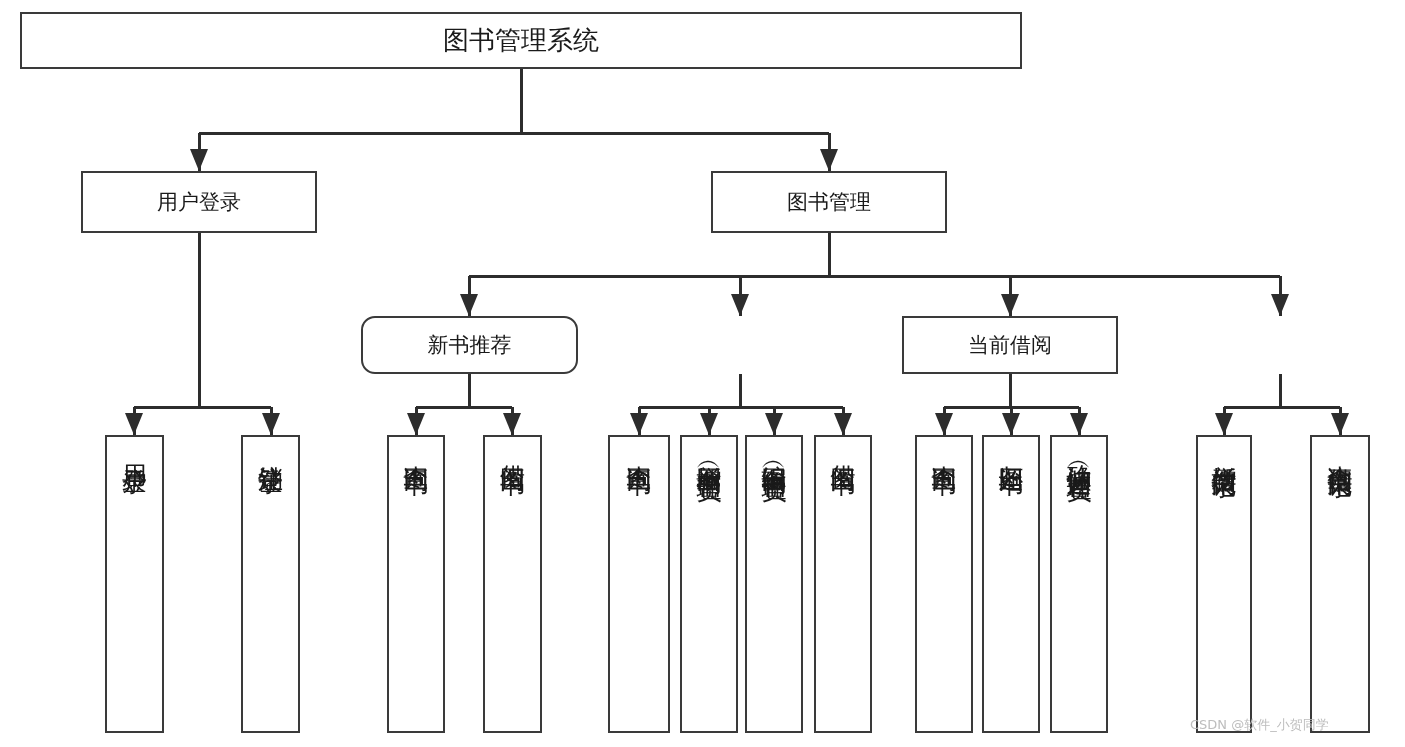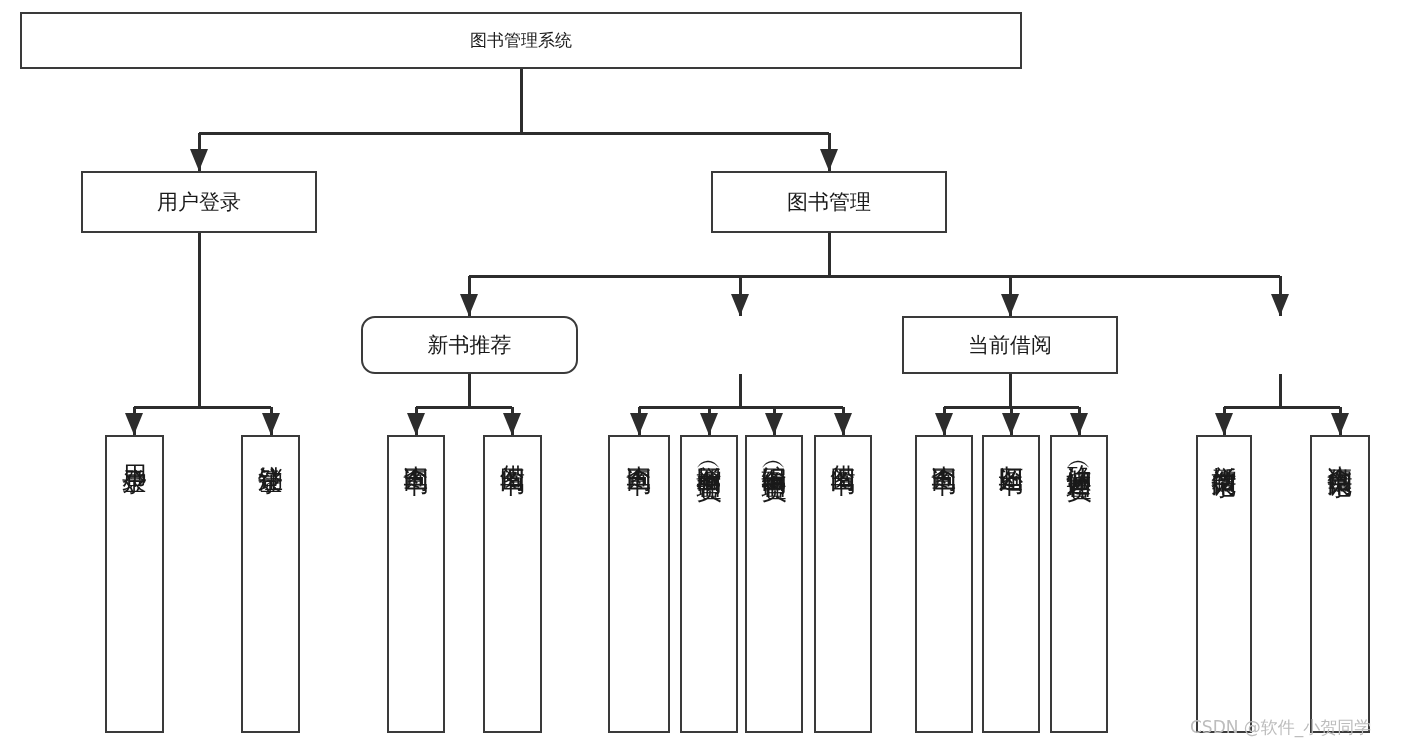--- a/index.html
+++ b/index.html
@@ -39,40 +39,40 @@
   .node .lbl {
     display: block;
     text-align: center;
     line-height: 1.18;
     white-space: nowrap;
   }
   .node.h {
     font-size: 21px;
   }
   .node.root {
-    font-size: 17px;
+    font-size: 26px;
   }
   .node.v {
     align-items: flex-start;
     padding-top: 8px;
   }
   .node.v .lbl {
     writing-mode: vertical-rl;
     text-orientation: upright;
     font-size: 25px;
     letter-spacing: 2px;
     line-height: 1;
   }
   .node.v.tall .lbl {
     font-size: 25px;
   }
   .watermark {
     position: absolute;
     color: #bdbdbd;
-    font-size: 17px;
+    font-size: 13px;
     white-space: nowrap;
     z-index: 5;
     font-family: "DejaVu Sans", "Liberation Sans", sans-serif;
     text-align: center;
   }
 </style>
 </head>
 <body>
 
 <div id="canvas">

